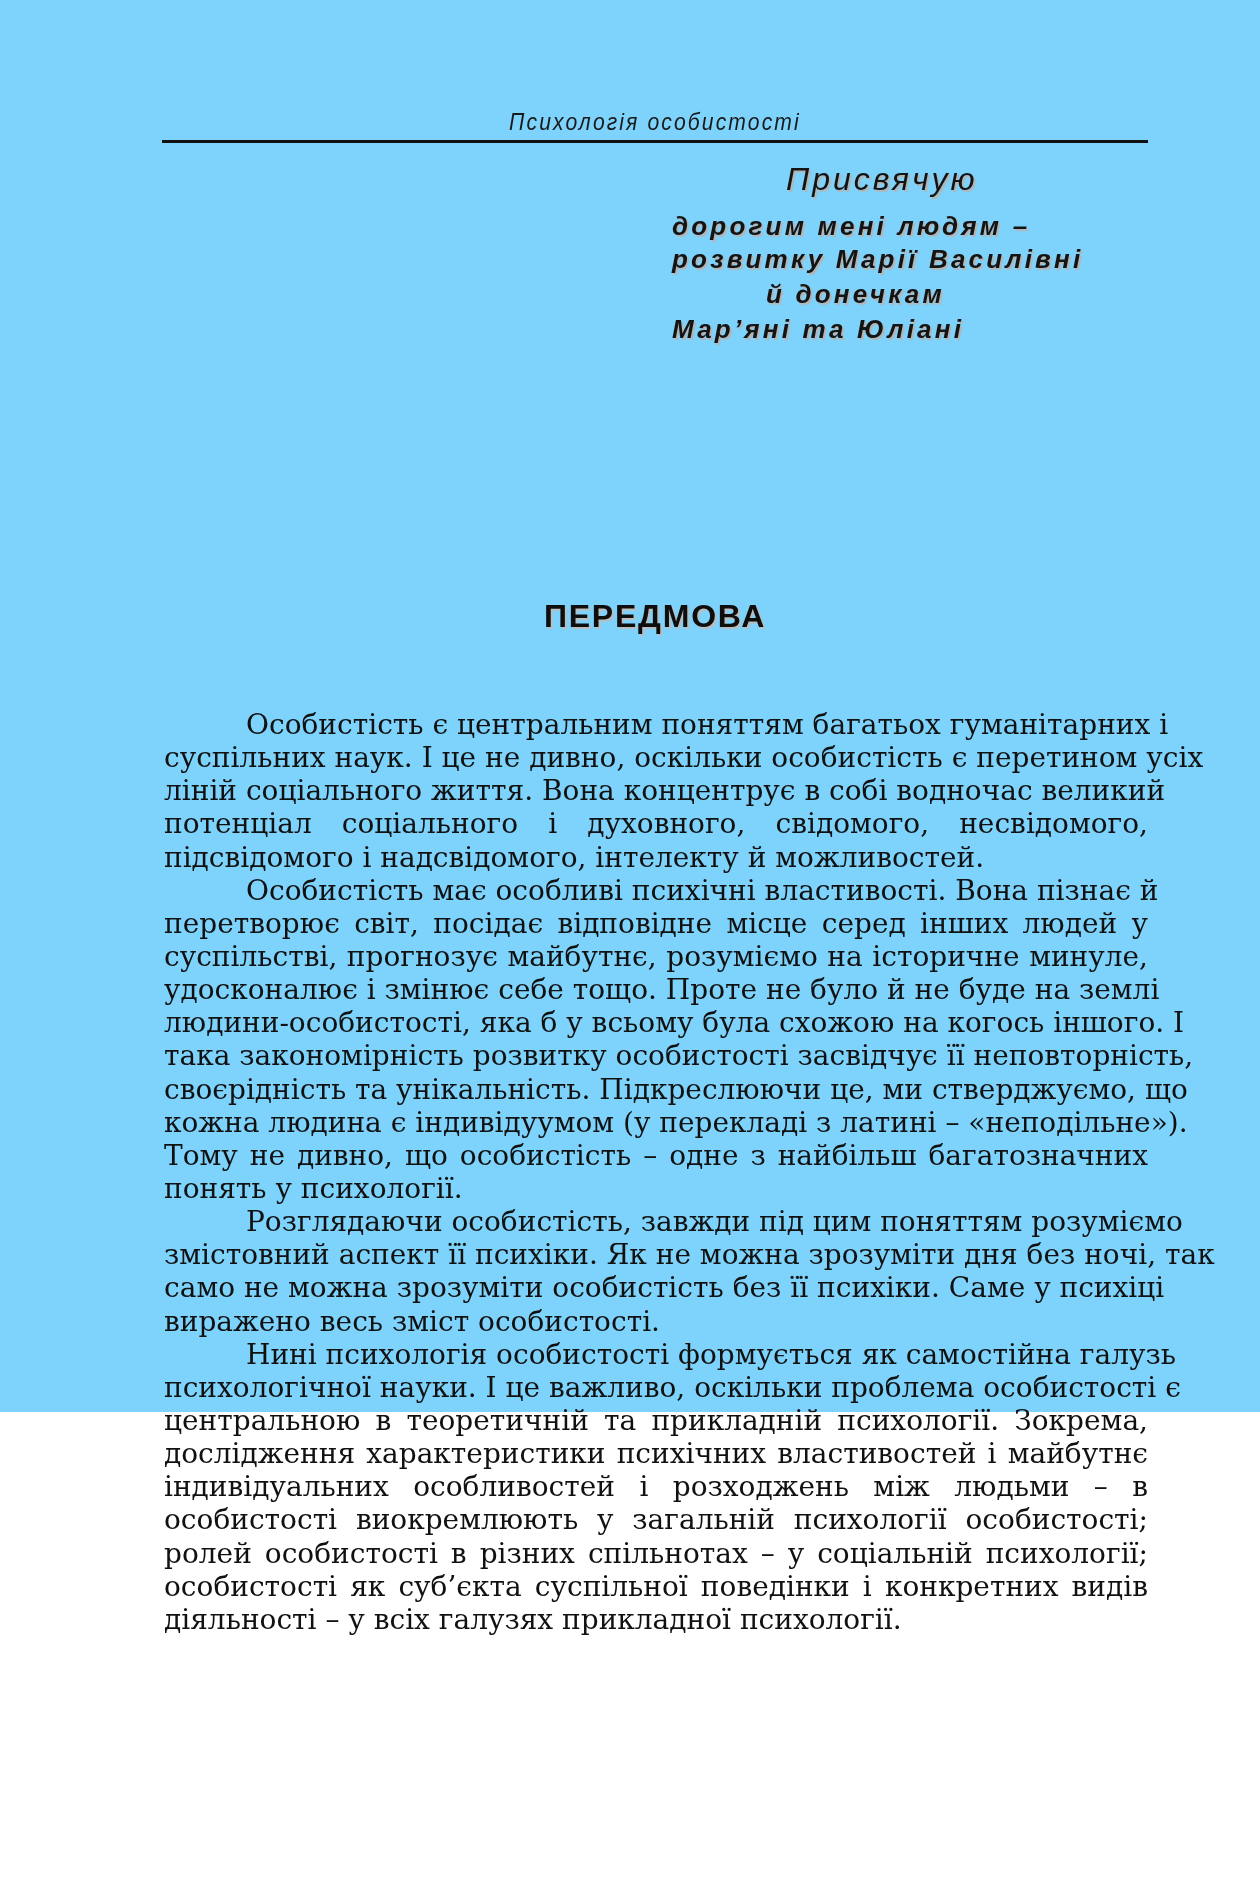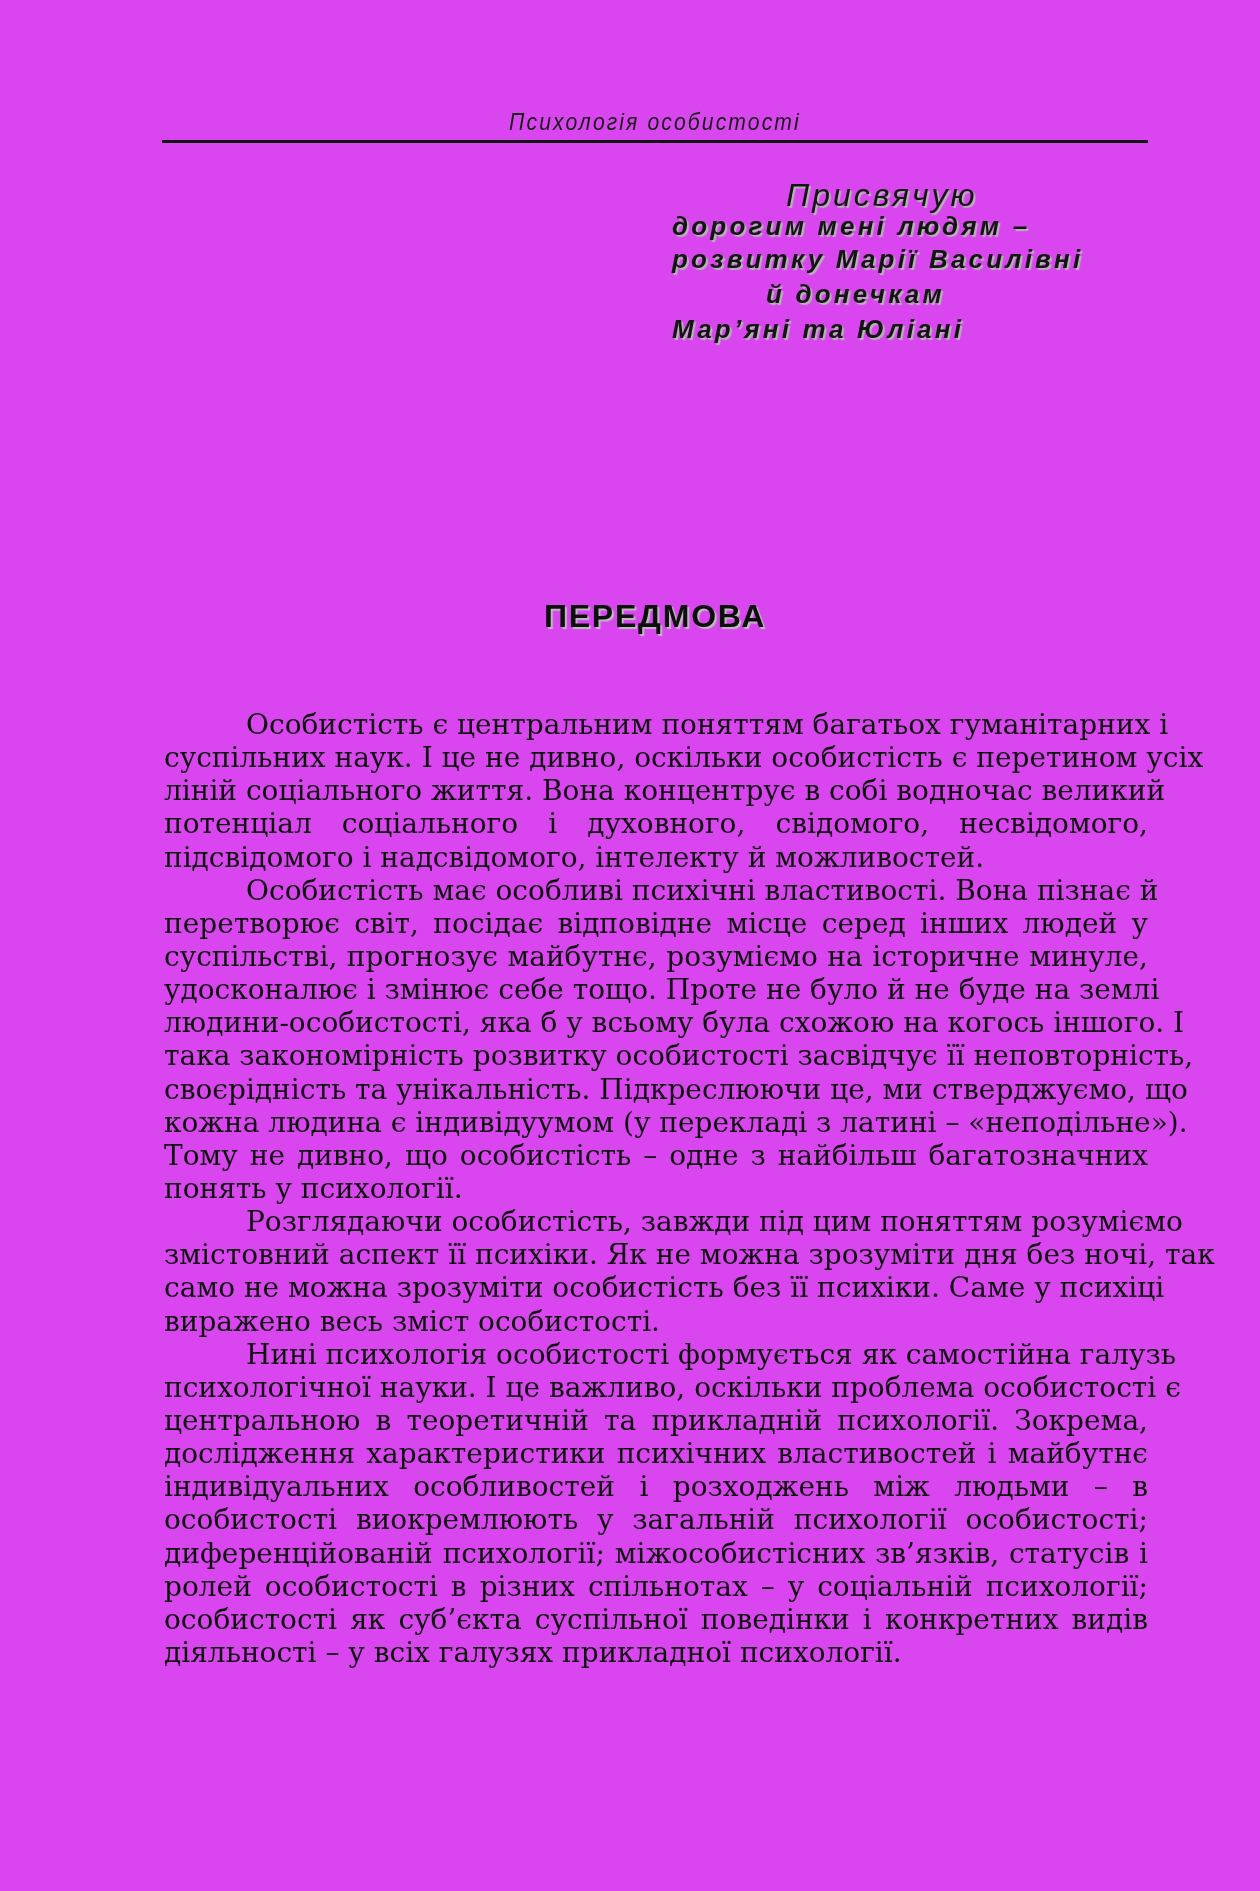--- a/index.html
+++ b/index.html
@@ -1,17 +1,17 @@
 <!DOCTYPE html>
 <html><head>
 <meta charset="utf-8">
 <style>
   html, body { margin: 0; padding: 0; background: #ffffff; }
   body { width: 1260px; height: 1891px; position: relative; overflow: hidden; color: #111; }
-  .page { position: absolute; left: 0; top: 0; width: 1260px; height: 1891px; background: #d946ef; }
+  .page { position: absolute; left: 0; top: 0; width: 1260px; height: 1412px; background: #7dd3fc; }
 
   .running-head {
     position: absolute; left: 162px; top: 107px; width: 986px;
     text-align: center;
     font-family: "Liberation Sans", sans-serif;
     font-style: italic; font-size: 24px; letter-spacing: 2.4px;
     color: #1a1a1a; line-height: 30px;
     transform: scaleX(0.88); transform-origin: center;
   }
   .head-rule {
@@ -19,21 +19,21 @@
     background: #111;
   }
 
   .dedication {
     position: absolute; left: 672px; top: 162px; width: 470px;
     font-family: "Liberation Sans", sans-serif;
     font-style: italic; color: #141414;
     text-shadow: 2px 2px 1px #b5b5b5;
   }
   .dedication .ln { position: absolute; left: 0; white-space: nowrap; font-weight: bold; font-size: 26px; letter-spacing: 3.2px; line-height: 34px; }
-  .dedication .ln-0 { left: 114px; top: 16px; font-weight: normal; font-size: 32px; letter-spacing: 3px; }
+  .dedication .ln-0 { left: 114px; top: 0px; font-weight: normal; font-size: 32px; letter-spacing: 3px; }
   .dedication .ln-1 { top: 47px; }
   .dedication .ln-2 { top: 80px; }
   .dedication .ln-3 { left: 77px; top: 115px; margin-left: 17px; }
   .dedication .ln-4 { top: 150px; }
 
   .title {
     position: absolute; left: 162px; top: 596px; width: 986px;
     text-align: center;
     font-family: "Liberation Sans", sans-serif;
     font-weight: bold; font-size: 32px; letter-spacing: 1.8px;
@@ -103,20 +103,19 @@
       <span class="line last">виражено весь зміст особистості.</span>
     </div>
 
     <div class="para">
       <span class="line first">Нині психологія особистості формується як самостійна галузь</span>
       <span class="line">психологічної науки. І це важливо, оскільки проблема особистості є</span>
       <span class="line">центральною в теоретичній та прикладній психології. Зокрема,</span>
       <span class="line">дослідження характеристики психічних властивостей і майбутнє</span>
       <span class="line">індивідуальних особливостей і розходжень між людьми – в</span>
       <span class="line">особистості виокремлюють у загальній психології особистості;</span>
-      <span class="line">диференційованій психології; міжособистісних зв’язків, статусів і</span>
       <span class="line">ролей особистості в різних спільнотах – у соціальній психології;</span>
       <span class="line">особистості як суб’єкта суспільної поведінки і конкретних видів</span>
       <span class="line last">діяльності – у всіх галузях прикладної психології.</span>
     </div>
   </div>
 
 </div>
 
 </body></html>

